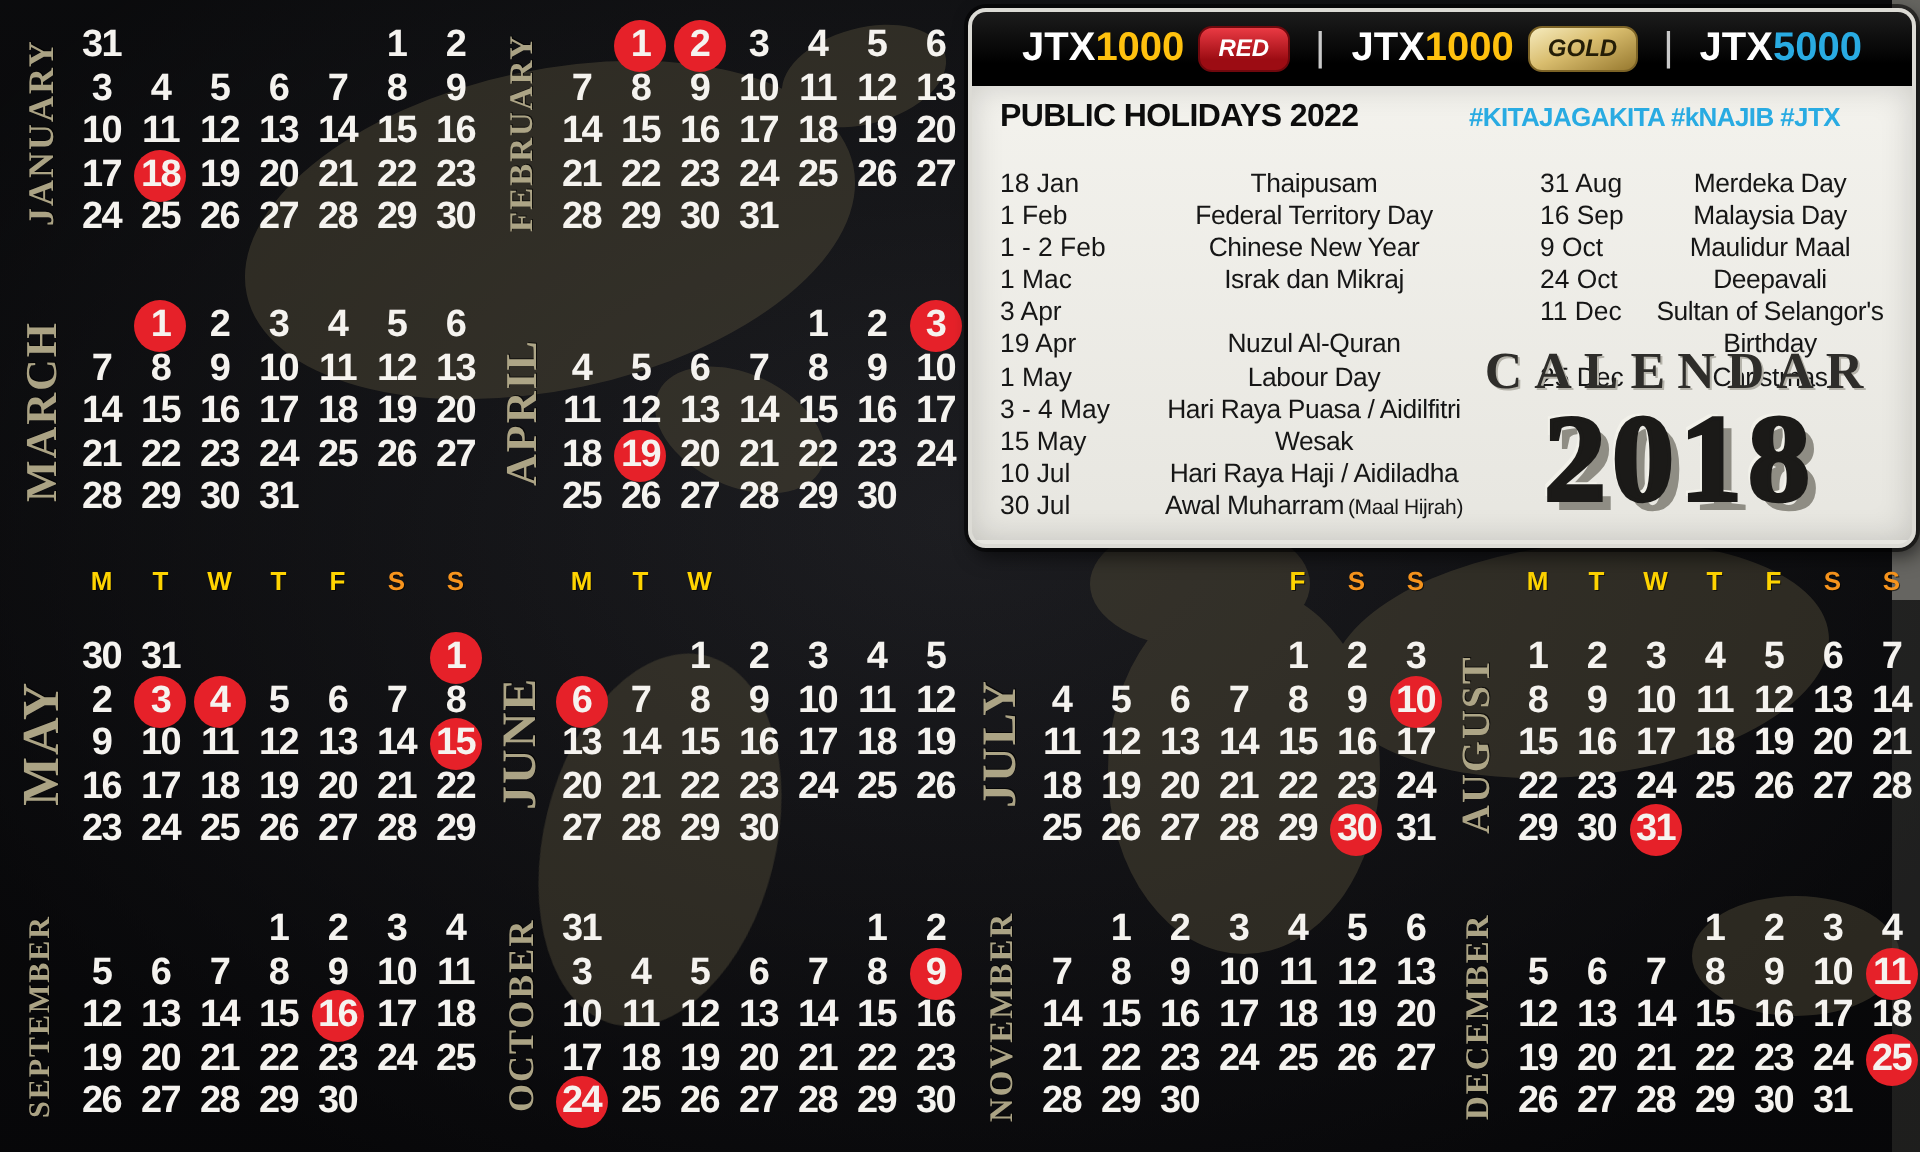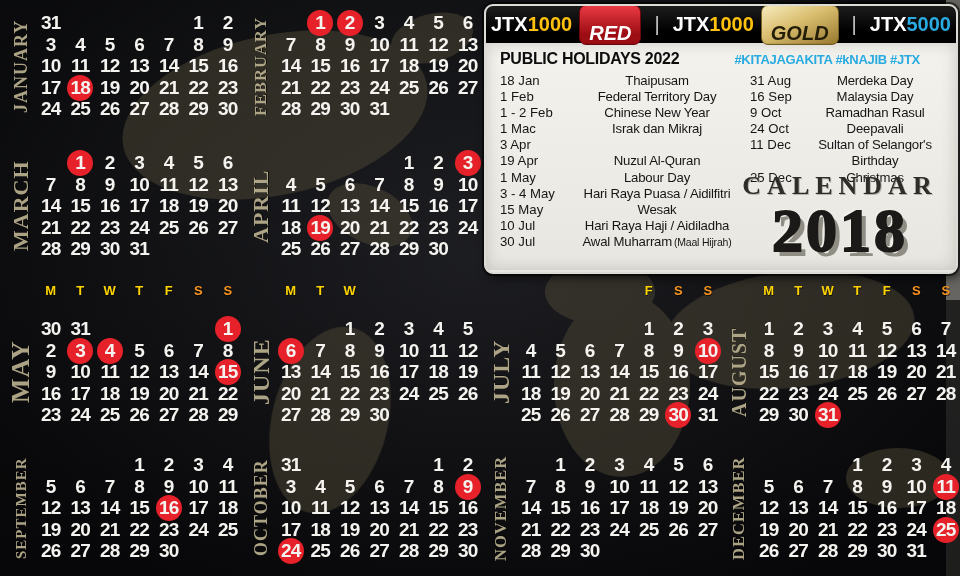--- a/index.html
+++ b/index.html
@@ -49,33 +49,33 @@
   .brandbar{
     height:37px;background:linear-gradient(#1c1c1c,#000 70%);
     display:flex;align-items:center;justify-content:center;
     font-size:20px;font-weight:bold;color:#fff;
   }
   .brand-group{display:flex;align-items:center;}
   .brand-name{color:#fff;}
   .brand-model{color:var(--gold,#ffc10e);}
   .brand-model.blue{color:var(--blue,#29abe2);}
   .badge{
-    margin-left:7px;font-size:20px;font-style:italic;font-weight:bold;
-    padding:18px 9px 2px 9px;border-radius:7px;line-height:18px;
+    margin-left:7px;font-size:12px;font-style:italic;font-weight:bold;
+    padding:1px 9px 2px 9px;border-radius:7px;line-height:18px;
   }
   .badge-red{background:linear-gradient(#ea3a43,#9c0c13 75%);color:#fff;border:1.5px solid #6f080d;}
   .badge-gold{background:linear-gradient(155deg,#f6ebbd,#d9bd6e 45%,#97792f);color:#241d07;border:1.5px solid #7c6326;}
   .brand-sep{color:#c9c9c9;font-weight:normal;margin:0 13px;font-size:20px;}
 
   .card-body{position:relative;height:227px;padding:7px 12px 14px 14px;box-sizing:border-box;
     box-shadow:inset 0 0 16px rgba(0,0,0,.16);color:#161616;}
   .title-row{display:flex;justify-content:space-between;align-items:baseline;}
   .ph-title{font-size:16px;font-weight:bold;letter-spacing:-0.3px;color:#0d0d0d;}
   .hashtags{font-size:13px;font-weight:bold;color:var(--blue,#29abe2);letter-spacing:-0.3px;padding-right:24px;}
-  .cols{display:flex;margin-top:5px;}
+  .cols{display:flex;margin-top:16px;gap:20px;}
   .col-left{width:250px;flex:none;}
   .col-right{flex:1;}
   .hrow{display:flex;font-size:13.2px;line-height:16.1px;}
   .hdate{flex:none;}
   .col-left .hdate{width:64px;}
   .col-right .hdate{width:56px;}
   .hname{flex:1;letter-spacing:-0.2px;text-align:center;}
   .hnote{font-size:10.5px;margin-left:2px;}
 
   .cal-stamp{position:absolute;right:10px;top:128px;width:212px;text-align:center;
@@ -1442,21 +1442,21 @@
               <div class="hrow">
                 <span class="hdate">31 Aug</span>
                 <span class="hname">Merdeka Day</span>
               </div>
               <div class="hrow">
                 <span class="hdate">16 Sep</span>
                 <span class="hname">Malaysia Day</span>
               </div>
               <div class="hrow">
                 <span class="hdate">9 Oct</span>
-                <span class="hname">Ramadhan Rasul</span>
+                <span class="hname">Maulidur Maal</span>
               </div>
               <div class="hrow">
                 <span class="hdate">24 Oct</span>
                 <span class="hname">Deepavali</span>
               </div>
               <div class="hrow">
                 <span class="hdate">11 Dec</span>
                 <span class="hname">Sultan of Selangor's Birthday</span>
               </div>
               <div class="hrow">

